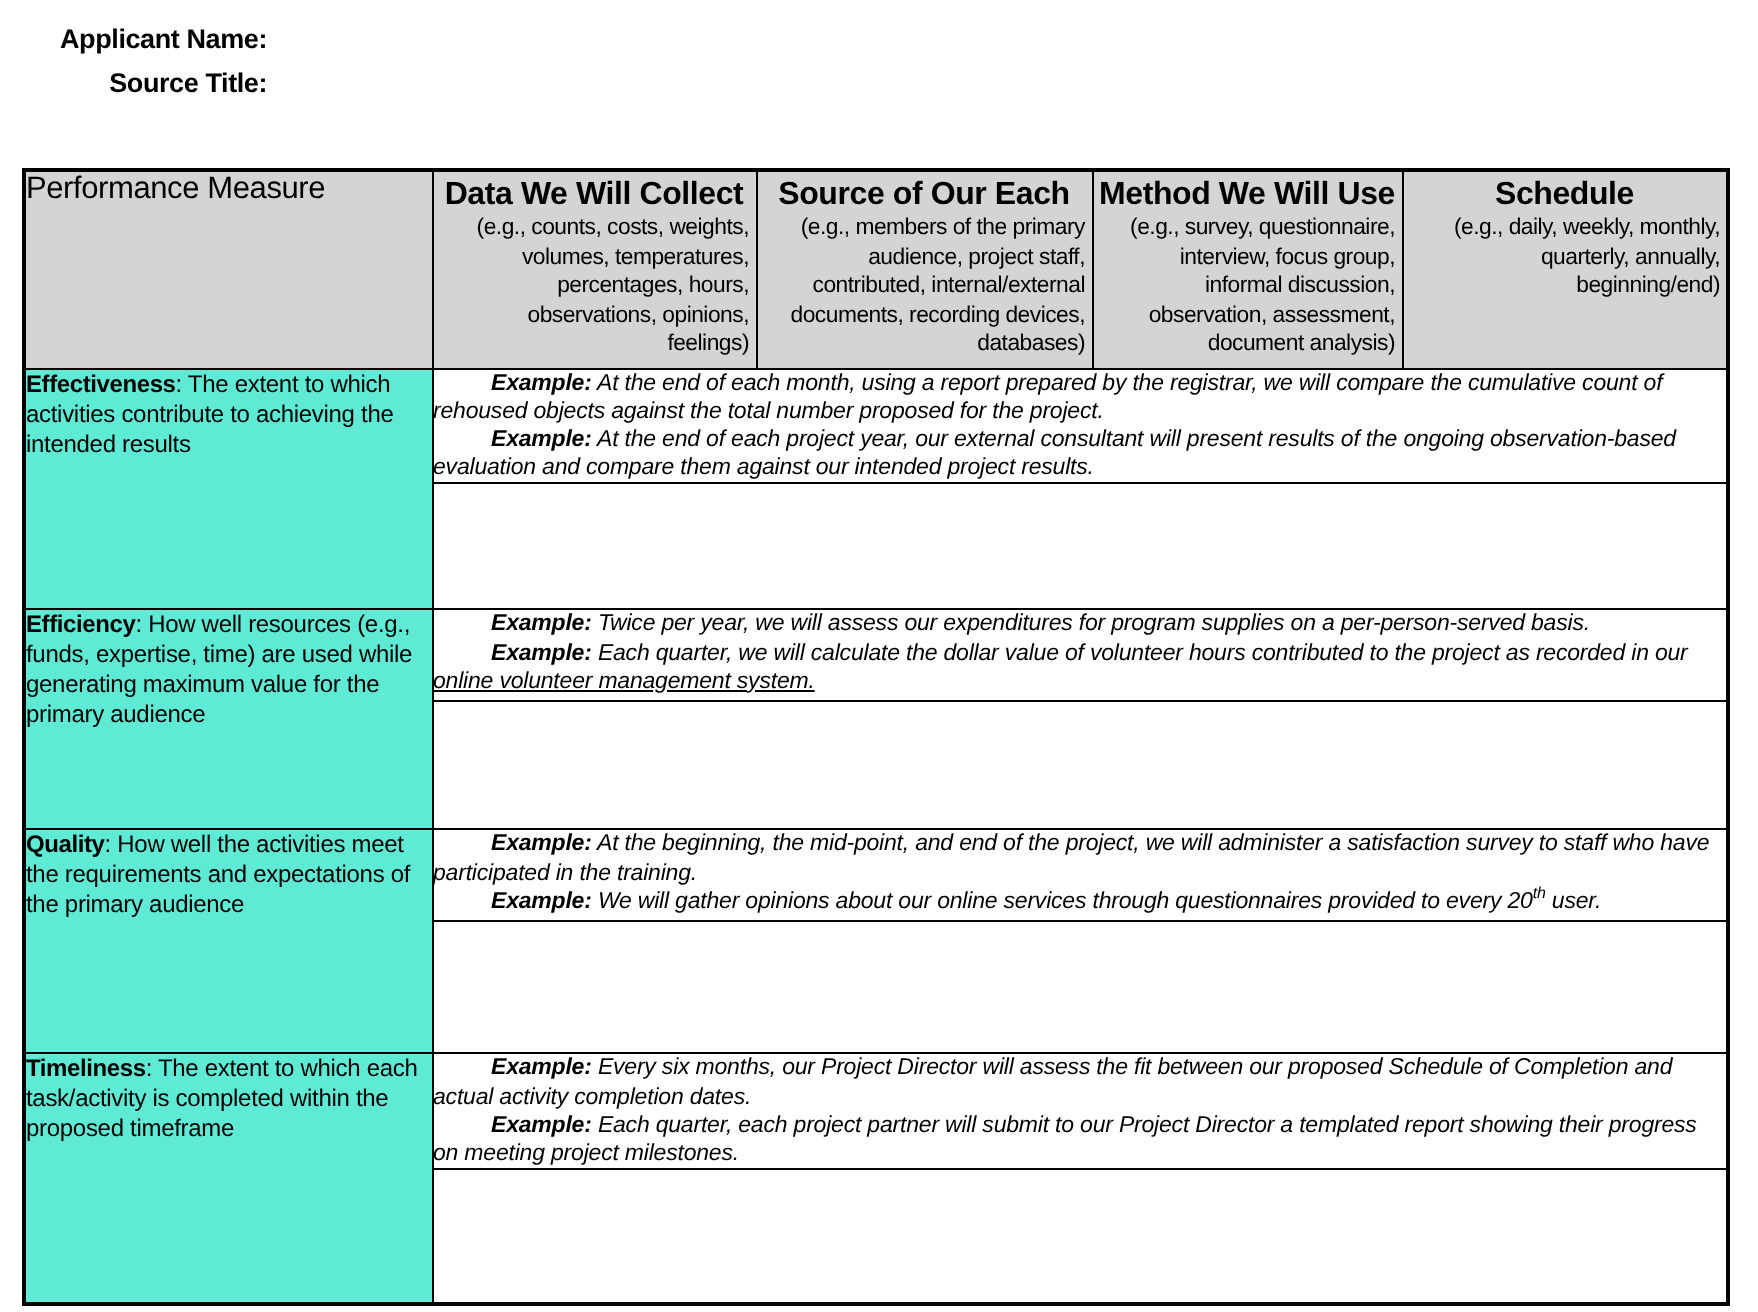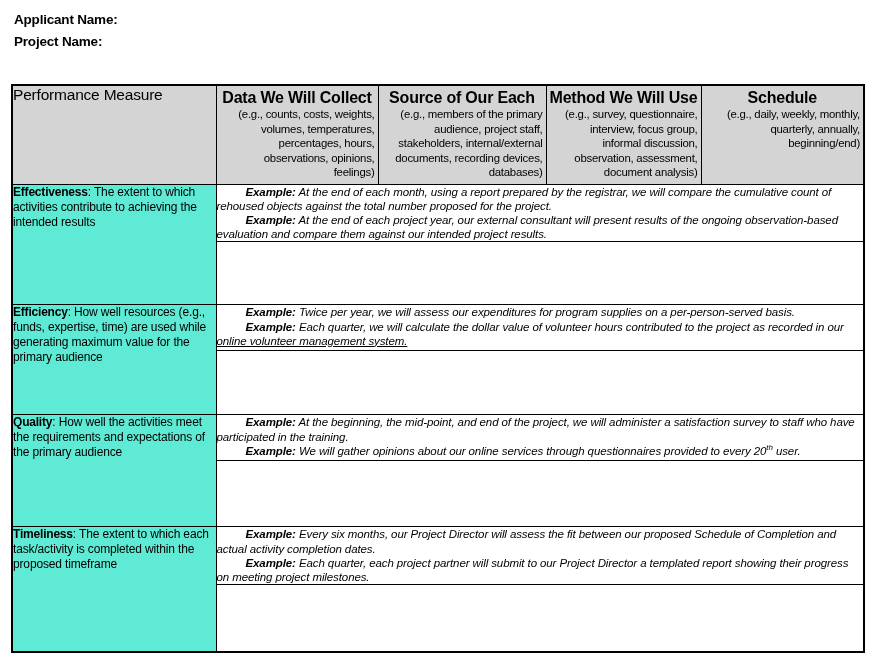--- a/index.html
+++ b/index.html
@@ -1,20 +1,20 @@
 <!DOCTYPE html>
 <html><head>
 <meta charset="utf-8">
 <style>
   html,body{margin:0;padding:0;}
   body{
     width:879px;height:656px;position:relative;background:#ffffff;color:#000;
     font-family:"Liberation Sans", sans-serif;overflow:hidden;
   }
-  .top-labels{position:absolute;top:9px;left:14px;}
+  .top-labels{position:absolute;top:9px;left:30px;text-align:right;}
   .top-labels .lbl{font-weight:bold;font-size:13.5px;line-height:22px;letter-spacing:-0.2px;}
 
   table.pm{
     position:absolute;left:11px;top:84px;width:852px;
     border-collapse:collapse;table-layout:fixed;
     border:2px solid #000;
   }
   .pm th,.pm td{border:1px solid #000;padding:0;vertical-align:top;box-sizing:border-box;}
 
   
@@ -49,42 +49,42 @@
   .seg-label{font-weight:bold;padding-left:29px;}
   .seg-u{text-decoration:underline;}
   .example-cell sup{font-size:8px;line-height:0;}
   .entry-cell{background:#ffffff;}
 </style>
 </head>
 <body>
 
 <div class="top-labels">
   <div class="lbl">Applicant Name:</div>
-  <div class="lbl">Project Name:</div>
+  <div class="lbl">Source Title:</div>
 </div>
 
 <table class="pm">
   <colgroup>
     <col style="width:204px">
       <col style="width:162px">
       <col style="width:168px">
       <col style="width:155px">
       <col style="width:163px">
   </colgroup>
 
   <tbody>
       <tr style="height:99px">
     <th class="corner-cell">Performance Measure</th>
     <th>
       <span class="col-title">Data We Will Collect</span>
       <span class="col-hint">(e.g., counts, costs, weights, volumes, temperatures, percentages, hours, observations, opinions, feelings)</span>
     </th>
     <th>
       <span class="col-title">Source of Our Each</span>
-      <span class="col-hint">(e.g., members of the primary audience, project staff, stakeholders, internal/external documents, recording devices, databases)</span>
+      <span class="col-hint">(e.g., members of the primary audience, project staff, contributed, internal/external documents, recording devices, databases)</span>
     </th>
     <th>
       <span class="col-title">Method We Will Use</span>
       <span class="col-hint">(e.g., survey, questionnaire, interview, focus group, informal discussion, observation, assessment, document analysis)</span>
     </th>
     <th>
       <span class="col-title">Schedule</span>
       <span class="col-hint">(e.g., daily, weekly, monthly, quarterly, annually, beginning/end)</span>
     </th>
   </tr>

